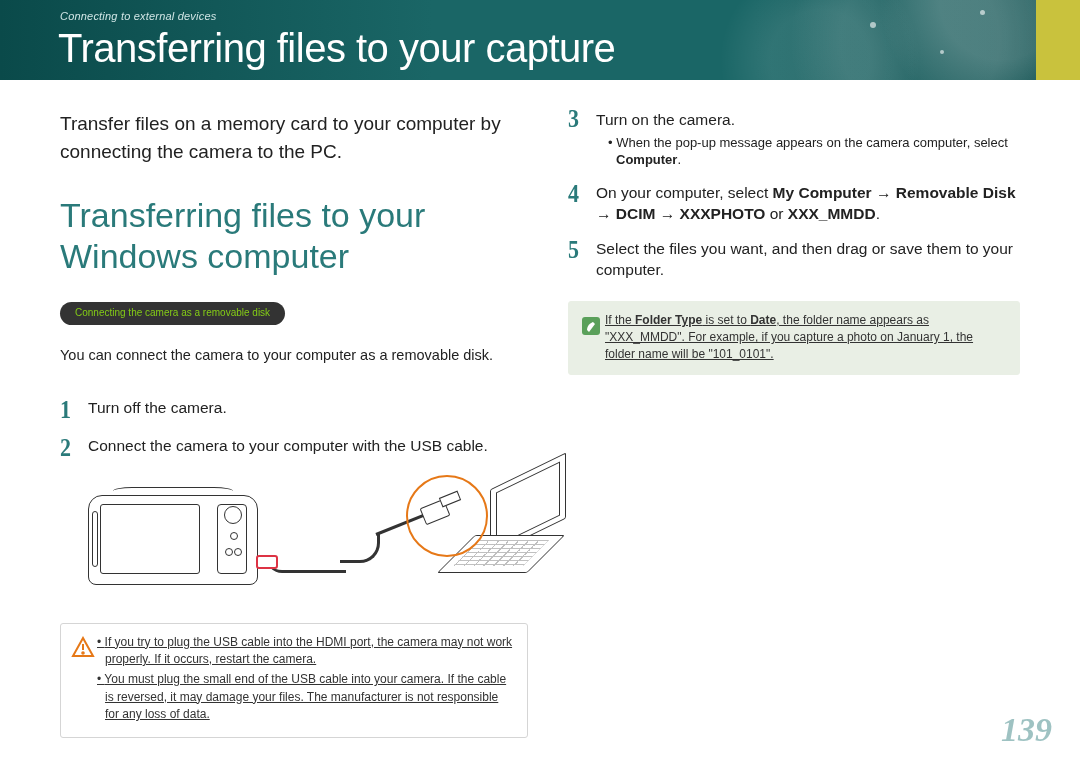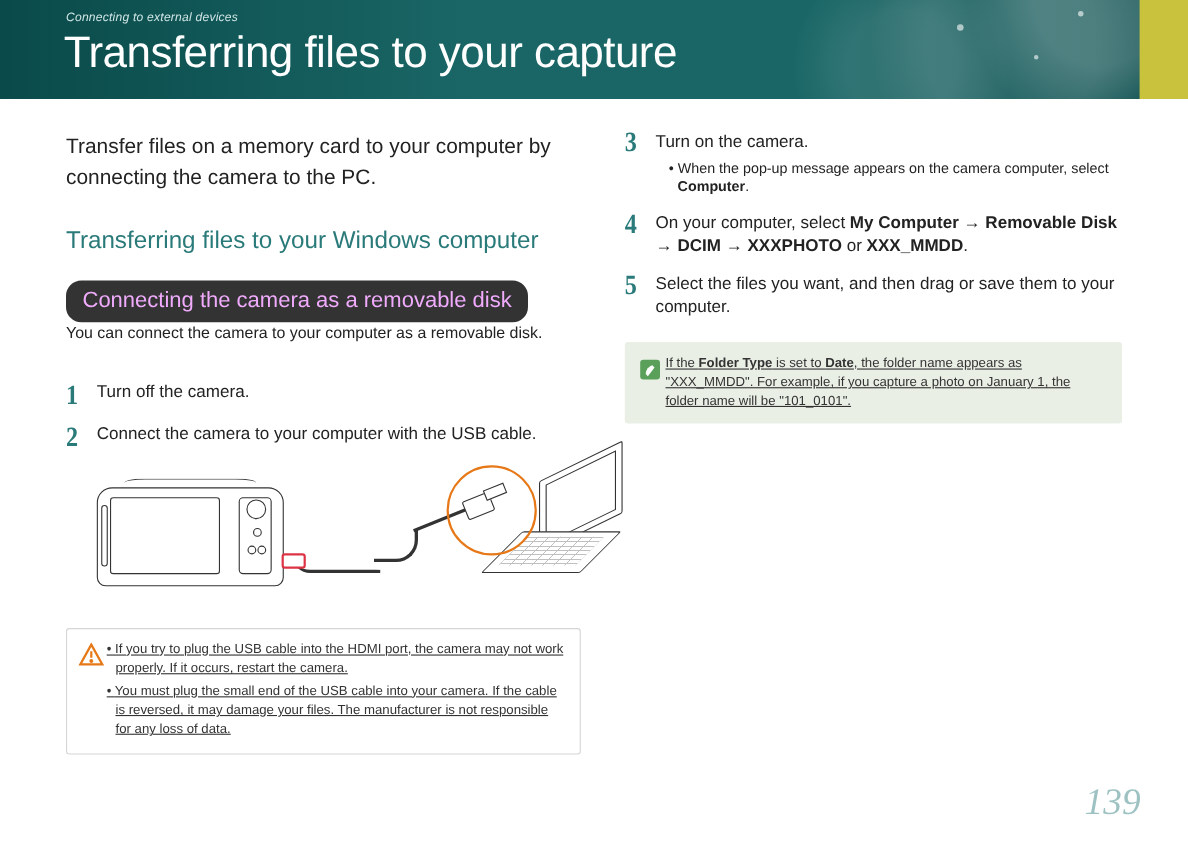--- a/index.html
+++ b/index.html
@@ -6,21 +6,21 @@
   body {
     font-family: Arial, Helvetica, sans-serif;
     width: 1080px;
     height: 765px;
     background: #fff;
     position: relative;
     overflow: hidden;
   }
   .header {
     position: relative;
-    height: 90px;
+    height: 80px;
     background: linear-gradient(90deg, #0a4a4a 0%, #1a6666 40%, #1a6666 70%, #0a4a4a 100%);
     overflow: hidden;
   }
   .header-overlay {
     position: absolute; inset:0;
     background:
       radial-gradient(circle at 1000px 0px, rgba(255,255,255,0.18) 0 60px, transparent 120px),
       radial-gradient(circle at 920px 40px, rgba(255,255,255,0.1) 0 80px, transparent 130px),
       radial-gradient(circle at 820px 60px, rgba(255,255,255,0.1) 0 50px, transparent 100px);
   }
@@ -49,33 +49,33 @@
   }
   .content {
     display: flex;
     gap: 40px;
     padding: 30px 60px 0 60px;
   }
   .col { flex: 1; font-size: 14.5px; color: #222; line-height: 1.45; }
   .intro { margin-bottom: 30px; font-size: 19px;}
   .section-title {
     color: #2a7a7a;
-    font-size: 22px;
+    font-size: 34px;
     font-weight: 400;
     line-height: 1.2;
     margin-bottom: 24px;
   }
   .pill {
     display: inline-block;
     background: #333;
-    color: #f0abfc;
-    font-size: 20px;
+    color: #84cc16;
+    font-size: 10px;
     padding: 4px 15px 5px;
     border-radius: 14px;
-    margin-bottom: 0;
+    margin-bottom: 20px;
   }
   .subtext { font-size: 14.5px; margin-bottom: 32px;}
   .step { display: flex; margin-bottom: 14px; gap: 10px;}
   .step-num {
     color: #2a7a7a;
     font-size: 22px;
     font-weight: 700;
     font-family: Georgia, 'Times New Roman', serif;
     font-style: normal;
     width: 18px;
@@ -207,26 +207,27 @@
   .callout { display:flex; border:1px solid #d5d5d5; border-radius:3px; padding:10px 14px 10px 10px; gap:0; font-size:12px; line-height:1.45; color:#333;text-decoration:underline; }
   .callout.warn .icon-wrap svg { stroke:#e67817; }
   .callout.note { background:#e9efe5; border-color:#e9efe5; }
   .callout .icon-wrap { flex-shrink:0; width:26px; display:flex; align-items:flex-start; padding-top:2px;}
   .callout ul { list-style: none; }
   .callout li { text-indent:-8px; padding-left:8px; margin-bottom:3px;}
   .callout li::before { content:"• "; }
 
   .page-num {
     position:absolute;
-    right:43px; bottom:16px;
+    right:28px; bottom:16px;
     font-size:34px;
     color:#2a7a7a;
     font-style: italic;
     font-family: Georgia, serif;
     opacity:0.45;
+    font-weight:bold;
   }
 </style>
 </head>
 <body>
 
 <div class="header">
   <div class="header-overlay"></div>
   <div class="dot" style="left:870px;top:22px;width:6px;height:6px"></div>
   <div class="dot" style="left:940px;top:50px;width:4px;height:4px"></div>
   <div class="dot" style="left:980px;top:10px;width:5px;height:5px"></div>

